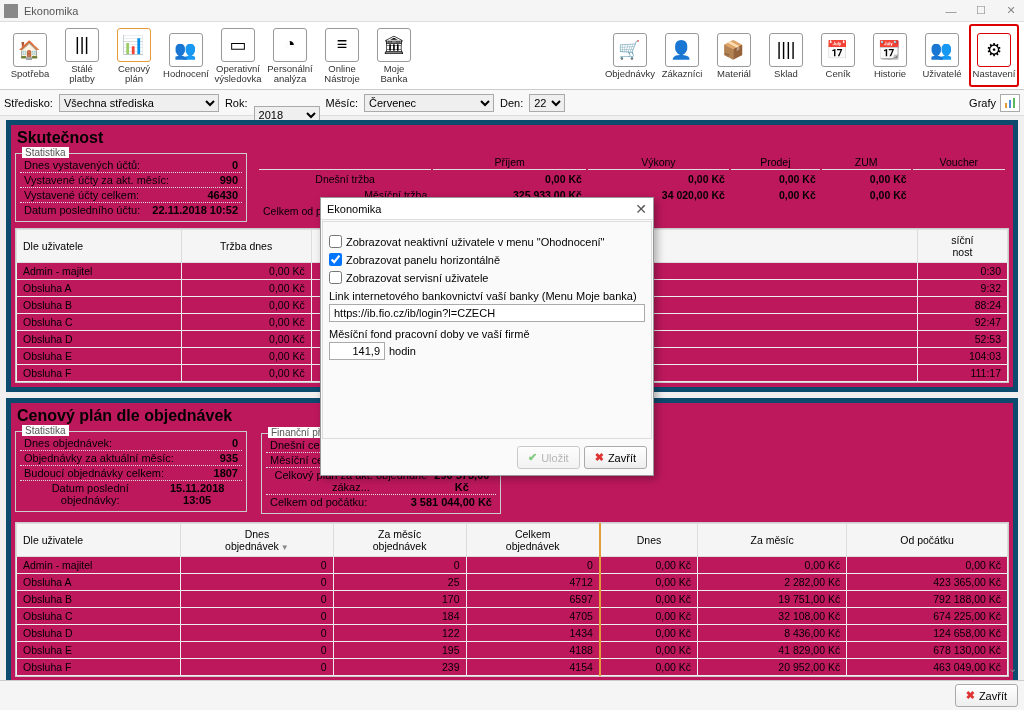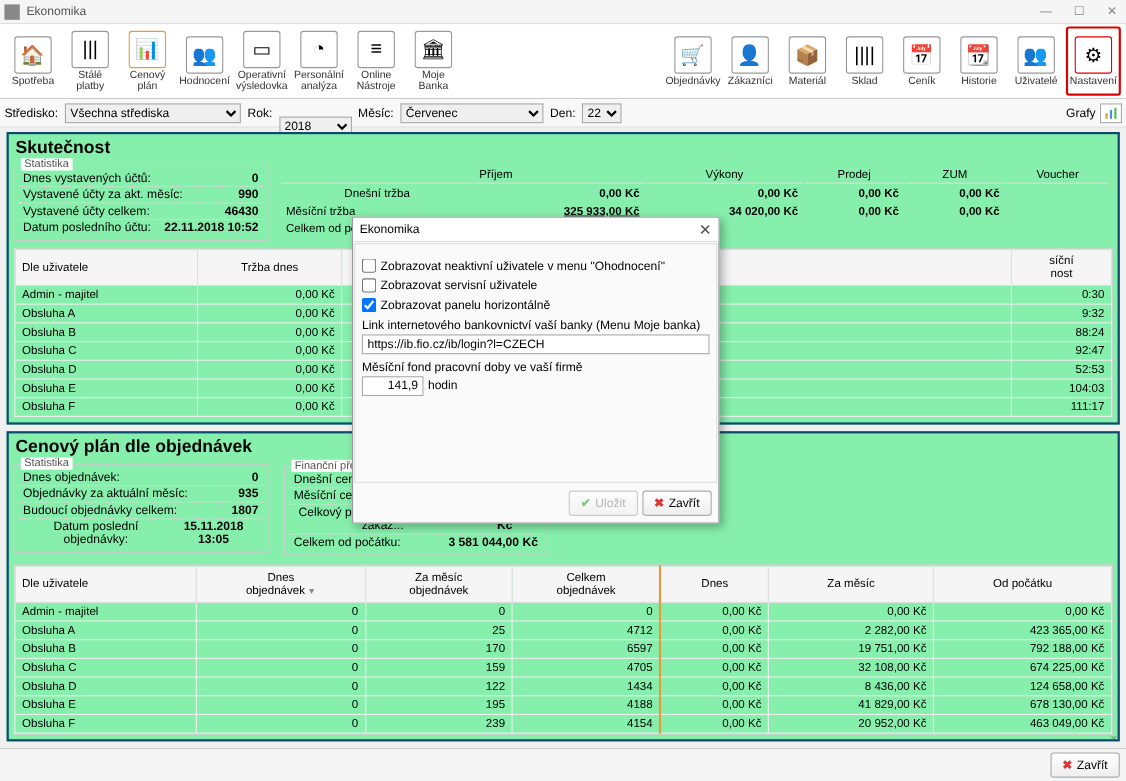--- a/index.html
+++ b/index.html
@@ -29,21 +29,21 @@
 .filterbar select { font-size: 11px; height: 18px; border: 1px solid #aaa; }
 .filterbar .sel-stredisko { width: 160px; }
 .filterbar .sel-rok { width: 66px; margin-top: 24px; }
 .filterbar .sel-mesic { width: 130px; }
 .filterbar .sel-den { width: 36px; }
 .filterbar .right { margin-left: auto; display: flex; align-items: center; gap: 4px; }
 .filterbar .graf-btn { width: 20px; height: 18px; border: 1px solid #aaa; background: #fff; display: flex; align-items: center; justify-content: center; }
 
 
 .content { padding: 4px 6px; overflow: hidden; position: relative; height: calc(710px - 22px - 68px - 26px - 30px); }
-.section { border: 2px solid #0c4a6e; background: #86efac; margin-bottom: 6px; position: relative; }
+.section { border: 5px solid #0c4a6e; background: #be185d; margin-bottom: 6px; position: relative; }
 .section-title { font-size: 16px; font-weight: bold; padding: 4px 6px; }
 .fieldset { border: 1px solid #ccc; margin: 2px 4px; padding: 4px; position: relative; }
 .fieldset-legend { position: absolute; top: -7px; left: 6px; background: #fff; padding: 0 3px; font-size: 10px; color: #555; }
 
 .stats-block { display: flex; }
 .stats-left { width: 240px; }
 .stats-right { flex: 1; padding: 2px 6px; }
 
 .kv-row { display: flex; justify-content: space-between; font-size: 11px; padding: 1px 4px; border-bottom: 1px dotted #ddd; text-align: center; }
 .kv-row:last-child { border-bottom: none; }
@@ -224,37 +224,37 @@
                 <span class="kv-val">22.11.2018 10:52</span>
               </div>
             </div>
         </div>
       </div>
       <div class="stats-right">
         <table class="mini-table">
           <thead>
               <tr id="sk-cols">
                 <td style="text-align: center; border-bottom: 1px solid rgb(221, 221, 221);"></td>
-                <td style="text-align: left; border-bottom: 1px solid rgb(221, 221, 221);">Příjem</td>
+                <td style="text-align: center; border-bottom: 1px solid rgb(221, 221, 221);">Příjem</td>
                 <td style="text-align: center; border-bottom: 1px solid rgb(221, 221, 221);">Výkony</td>
                 <td style="text-align: center; border-bottom: 1px solid rgb(221, 221, 221);">Prodej</td>
                 <td style="text-align: center; border-bottom: 1px solid rgb(221, 221, 221);">ZUM</td>
                 <td style="text-align: center; border-bottom: 1px solid rgb(221, 221, 221);">Voucher</td>
               </tr>
             </thead>
           <tbody id="sk-rows">
               <tr>
                 <td style="text-align: center;">Dnešní tržba</td>
                 <td style="font-weight: bold;">0,00 Kč</td>
                 <td style="font-weight: bold;">0,00 Kč</td>
                 <td style="font-weight: bold;">0,00 Kč</td>
                 <td style="font-weight: bold;">0,00 Kč</td>
               </tr>
               <tr>
-                <td style="text-align: left;">Měsíční tržba</td>
+                <td style="text-align: right;">Měsíční tržba</td>
                 <td style="font-weight: bold; text-decoration: underline;">325 933,00 Kč</td>
                 <td style="font-weight: bold;">34 020,00 Kč</td>
                 <td style="font-weight: bold;">0,00 Kč</td>
                 <td style="font-weight: bold;">0,00 Kč</td>
               </tr>
               <tr>
                 <td style="text-align: left;">Celkem od počát</td>
                 <td style="font-weight: bold;"></td>
                 <td style="font-weight: bold;"></td>
                 <td style="font-weight: bold;"></td>
@@ -430,21 +430,21 @@
               <td>0</td>
               <td>170</td>
               <td>6597</td>
               <td class="col-highlight">0,00 Kč</td>
               <td>19 751,00 Kč</td>
               <td>792 188,00 Kč</td>
             </tr>
             <tr>
               <td>Obsluha C</td>
               <td>0</td>
-              <td>159</td>
+              <td>184</td>
               <td>4705</td>
               <td class="col-highlight">0,00 Kč</td>
               <td>32 108,00 Kč</td>
               <td>674 225,00 Kč</td>
             </tr>
             <tr>
               <td>Obsluha D</td>
               <td>0</td>
               <td>122</td>
               <td>1434</td>
@@ -489,26 +489,26 @@
   <div class="modal-title">
     <span>Ekonomika</span>
     <span class="close">✕</span>
   </div>
   <div class="modal-body">
     <div class="chk-row">
         <input type="checkbox" style="">
         <span>Zobrazovat neaktivní uživatele v menu "Ohodnocení"</span>
       </div>
     <div class="chk-row">
+        <input type="checkbox" checked="" style="">
+        <span>Zobrazovat panelu horizontálně</span>
+      </div>
+    <div class="chk-row">
         <input type="checkbox" style="">
         <span>Zobrazovat servisní uživatele</span>
-      </div>
-    <div class="chk-row">
-        <input type="checkbox" checked="" style="">
-        <span>Zobrazovat panelu horizontálně</span>
       </div>
     <div class="modal-label">Link internetového bankovnictví vaší banky (Menu Moje banka)</div>
     <input class="modal-input" value="https://ib.fio.cz/ib/login?l=CZECH" style="">
     <div class="modal-label">Měsíční fond pracovní doby ve vaší firmě</div>
     <div class="hodin-row">
       <input class="modal-input small" value="141,9" style="">
       <span>hodin</span>
     </div>
     <div style="height:70px;"></div>
   </div>

